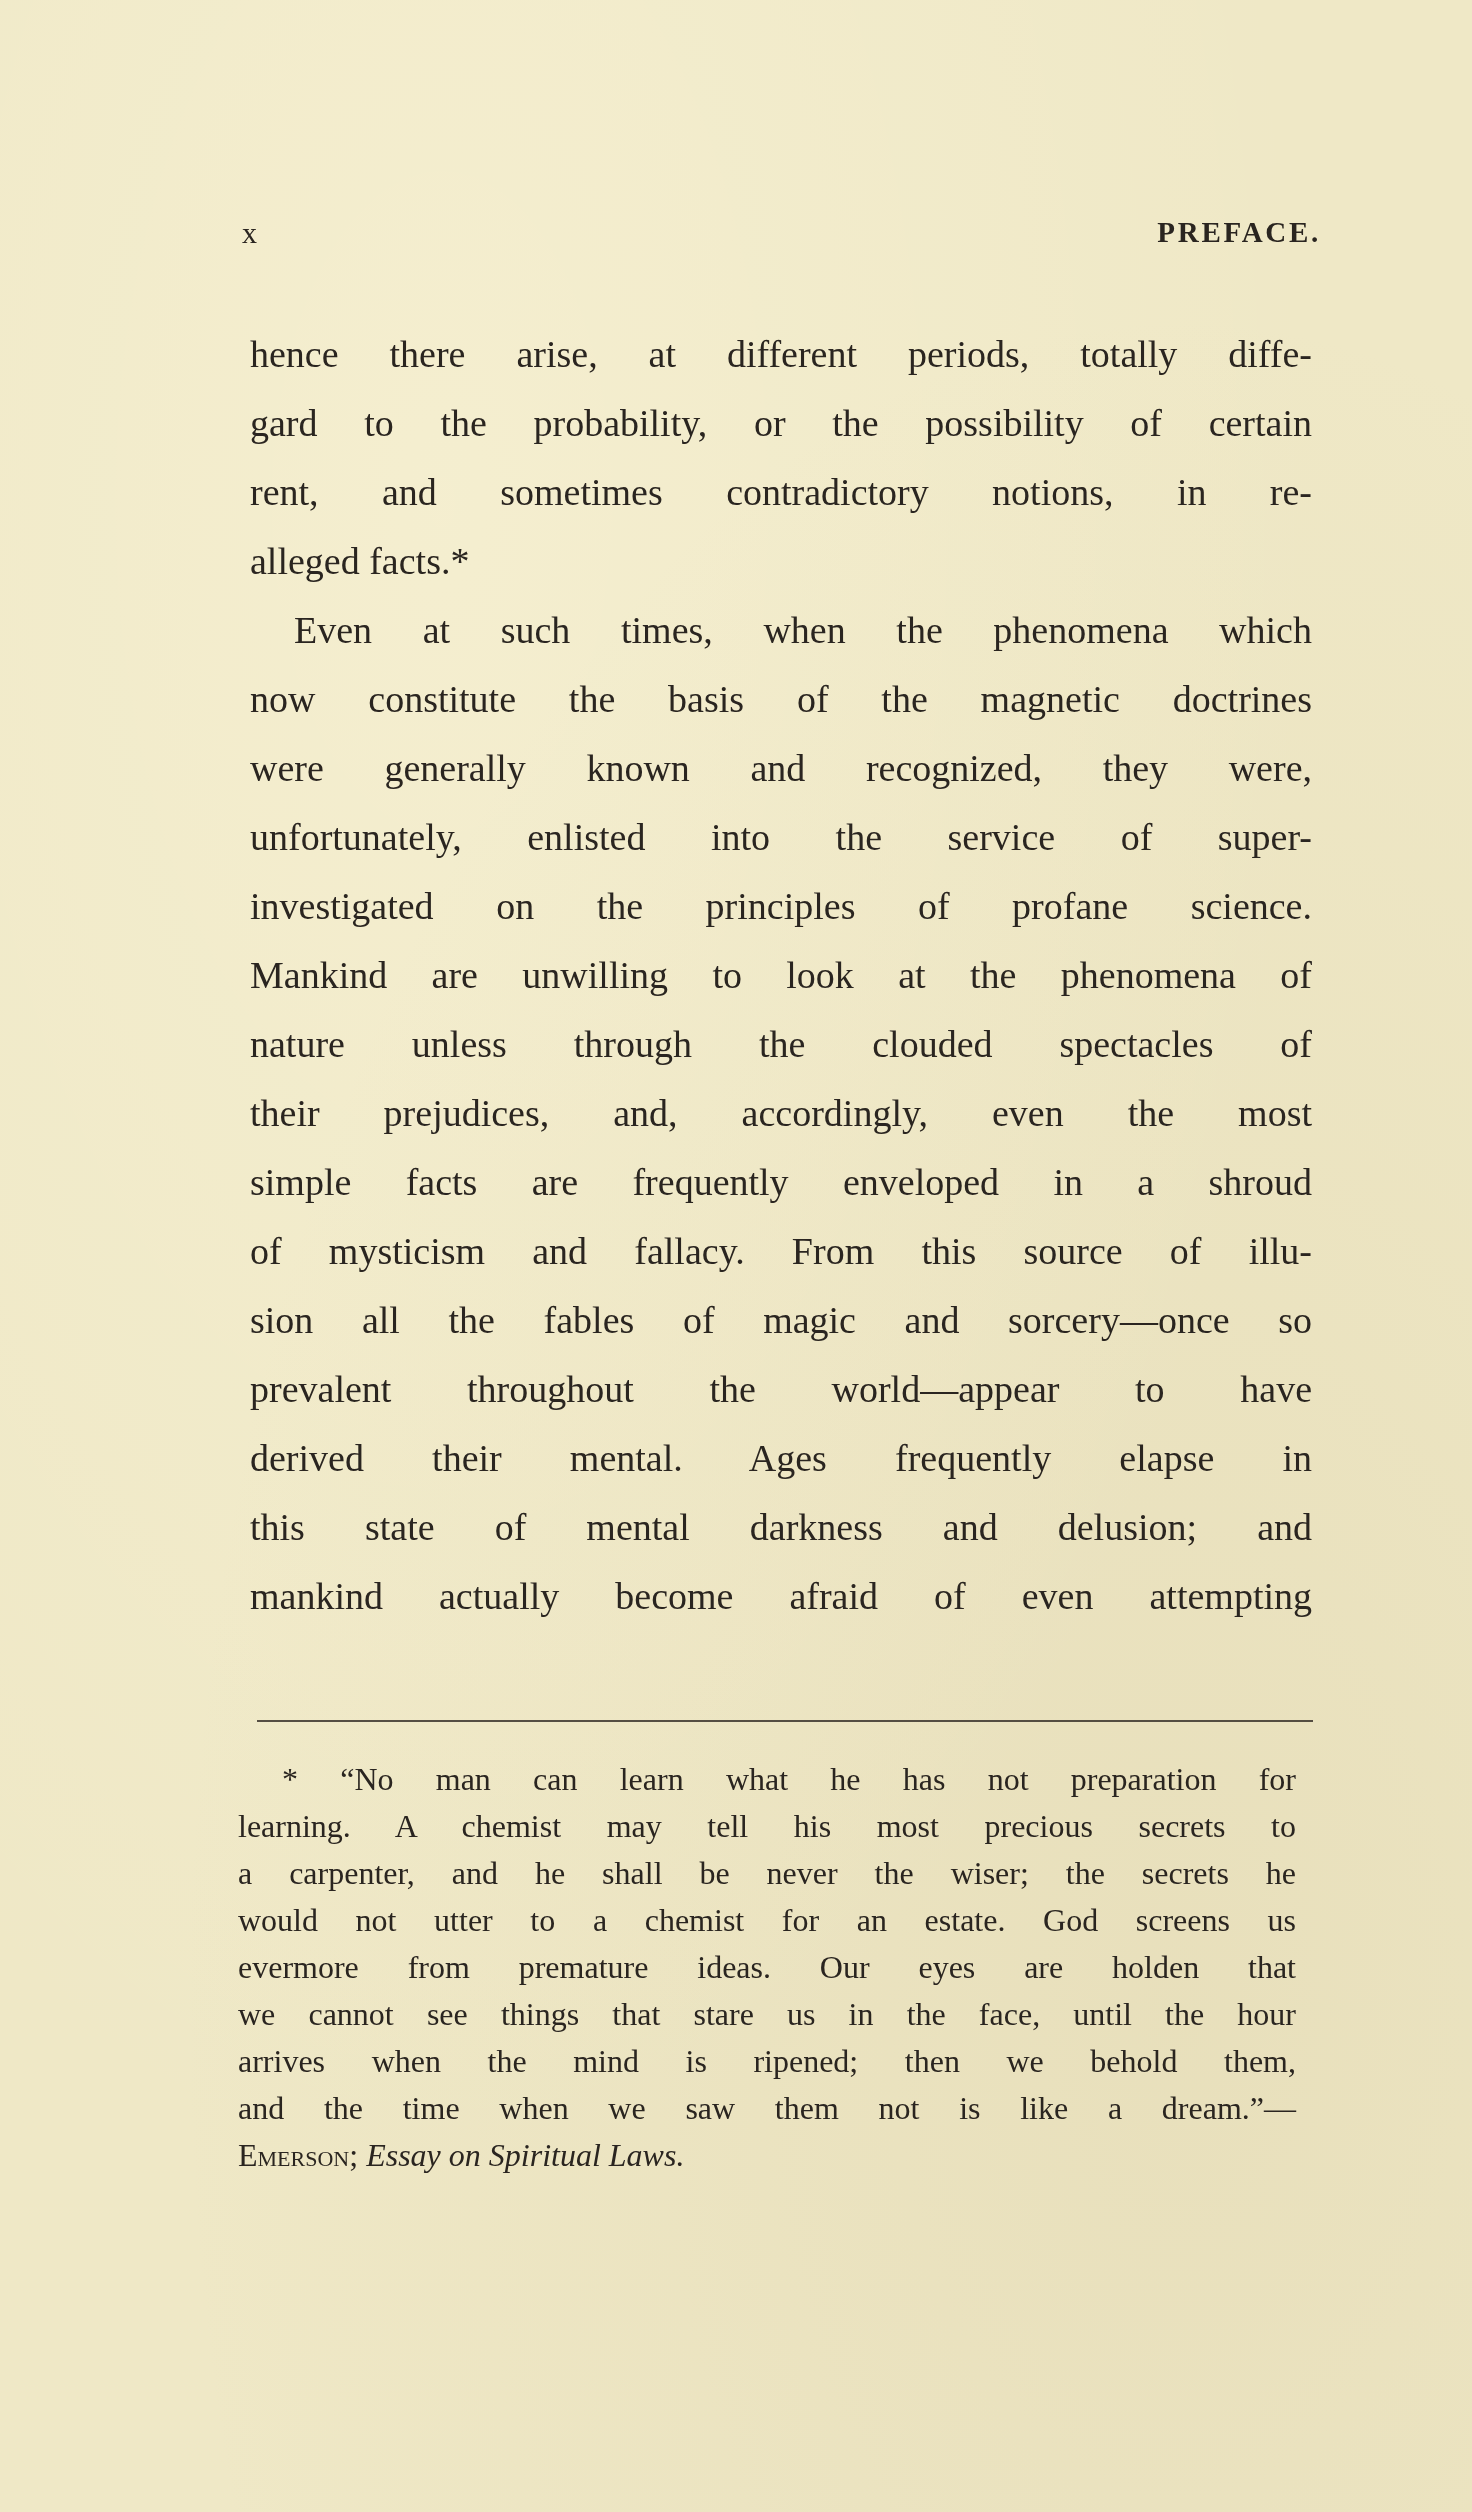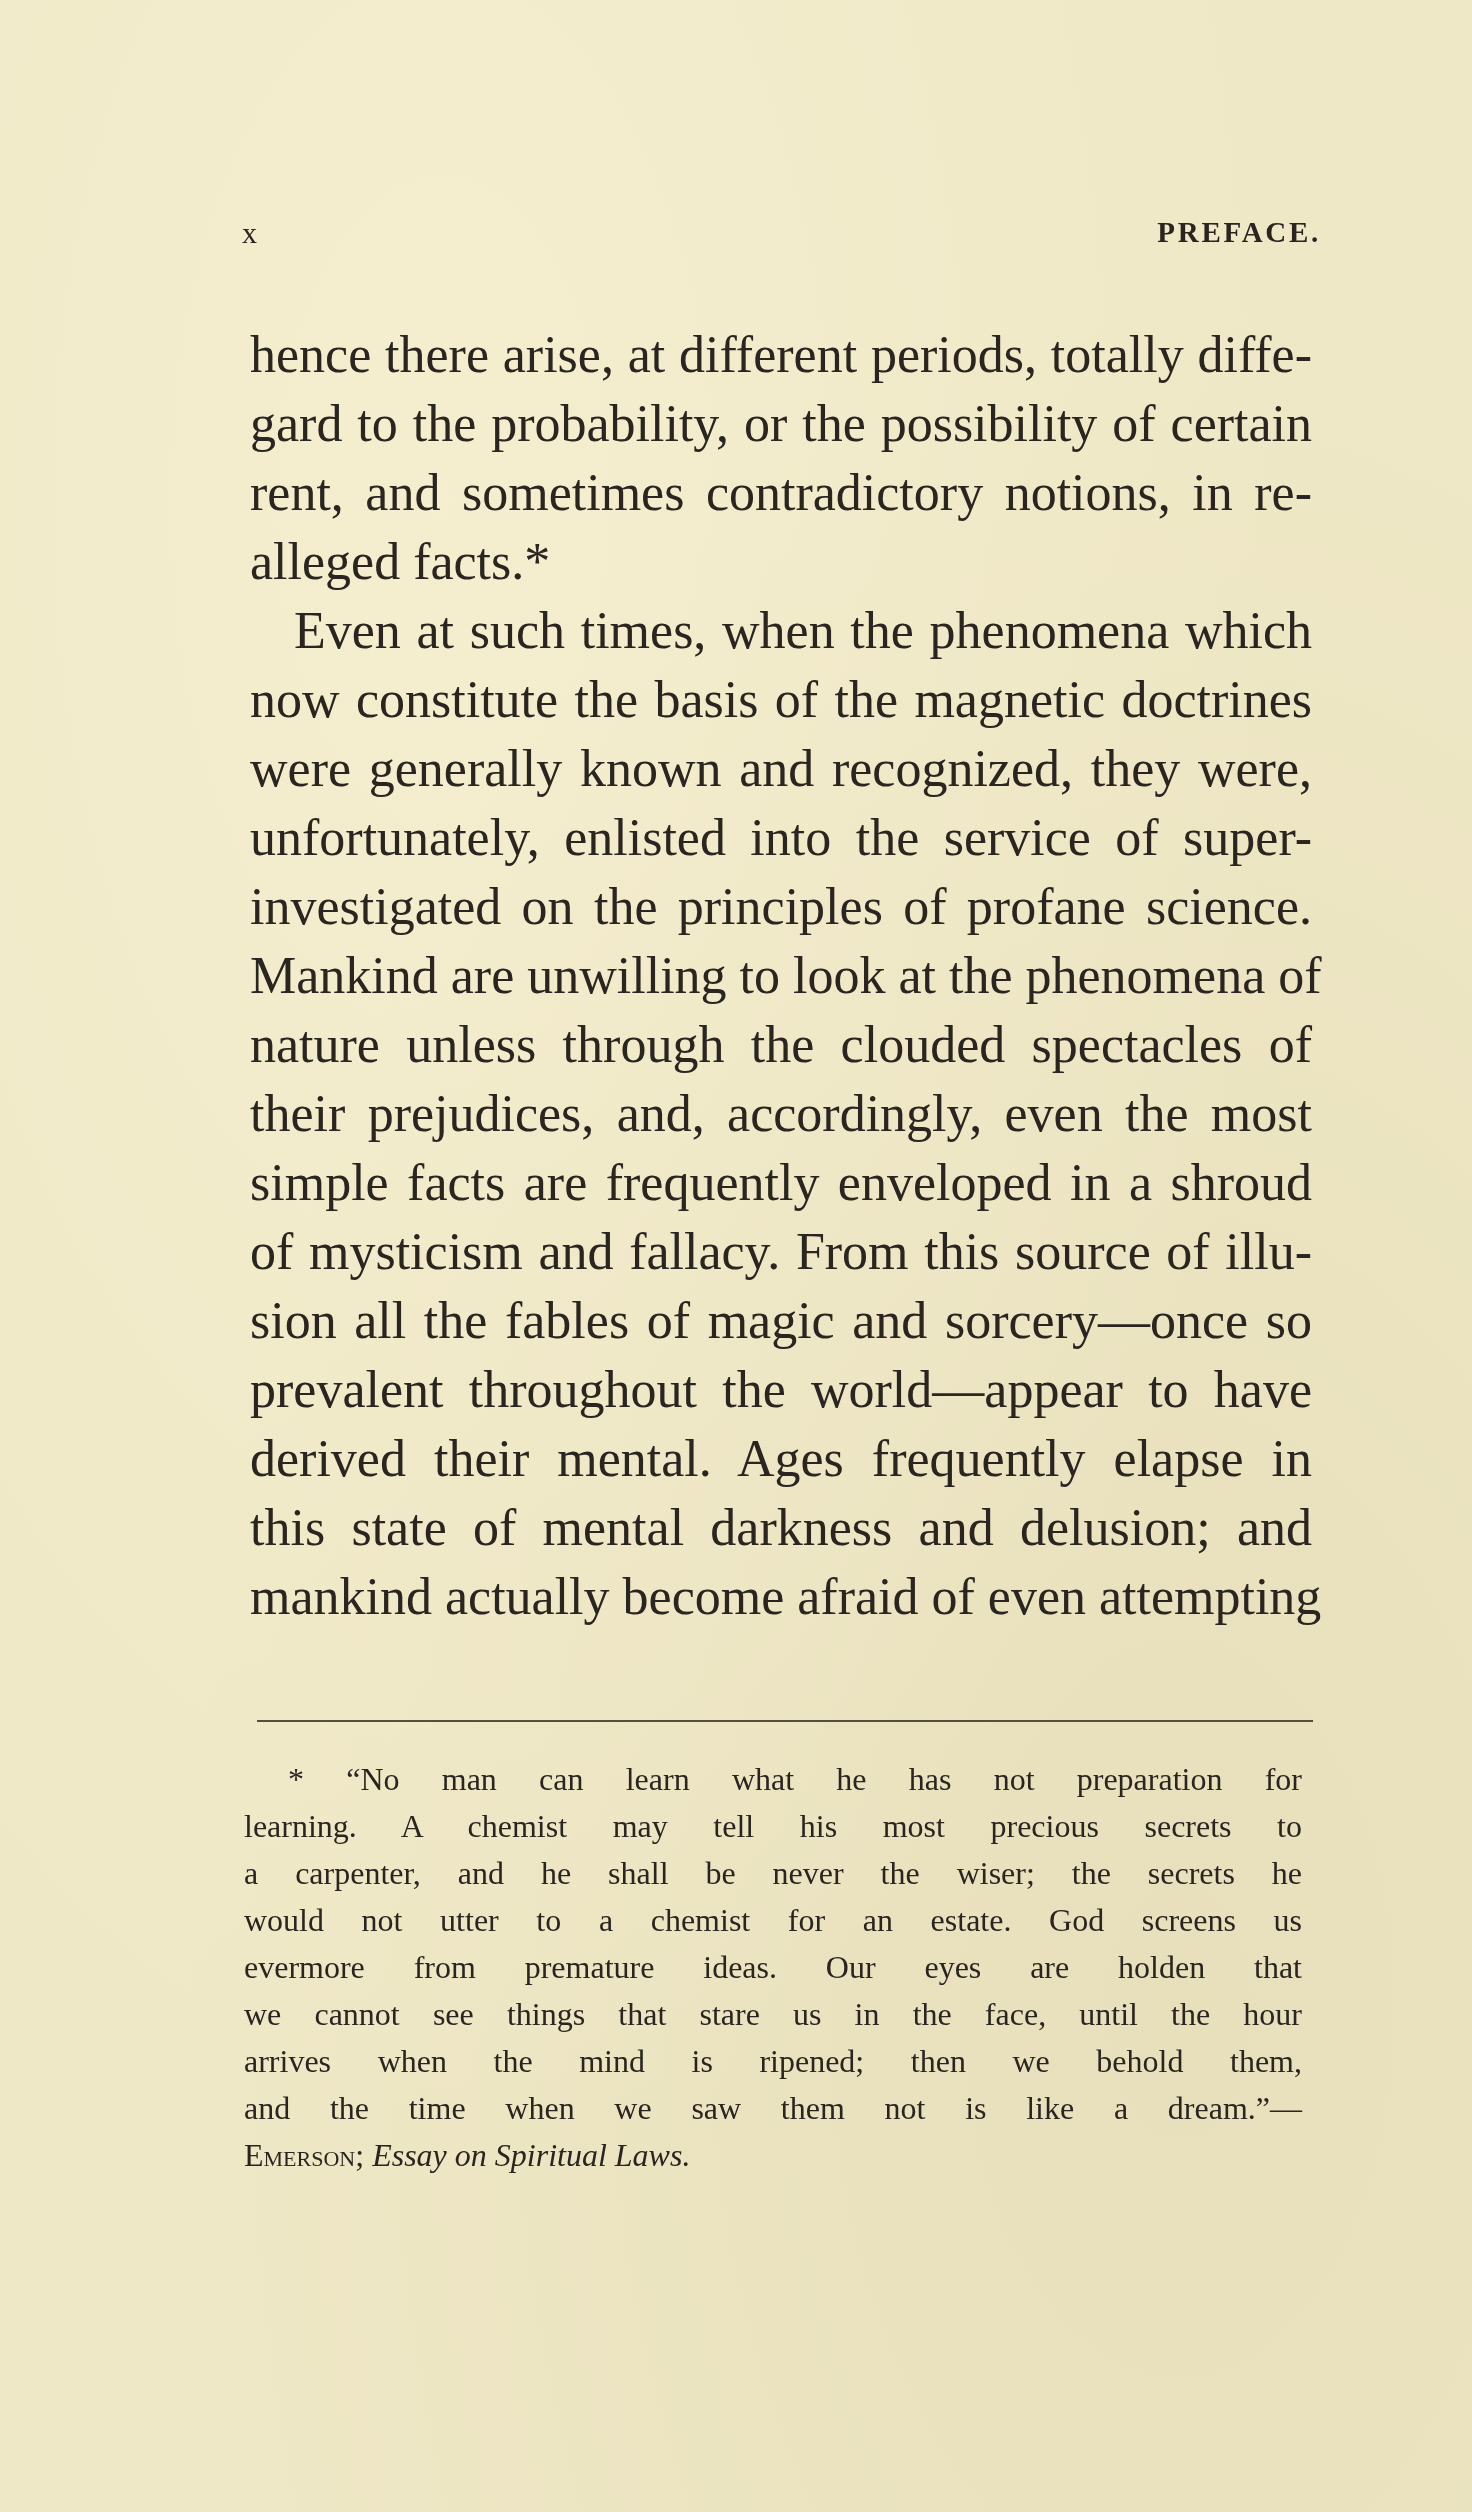--- a/index.html
+++ b/index.html
@@ -53,21 +53,21 @@
     .body-text {
       position: absolute;
       left: 250px;
       top: 320px;
       width: 1062px;
     }
     .line {
       display: block;
       height: 69px;
       line-height: 69px;
-      font-size: 52px;
+      font-size: 38px;
       text-align: justify;
       text-align-last: justify;
       white-space: nowrap;
       overflow: visible;
     }
     .line.last {
       text-align-last: left;
     }
     .line.indent {
       padding-left: 44px;
@@ -76,21 +76,21 @@
       position: absolute;
       left: 257px;
       top: 1720px;
       width: 1056px;
       height: 2px;
       background: #3a332b;
       opacity: 0.85;
     }
     .footnote {
       position: absolute;
-      left: 244px;
+      left: 238px;
       top: 1756px;
       width: 1058px;
     }
     .fn-line {
       display: block;
       height: 47px;
       line-height: 47px;
       font-size: 32px;
       text-align: justify;
       text-align-last: justify;

